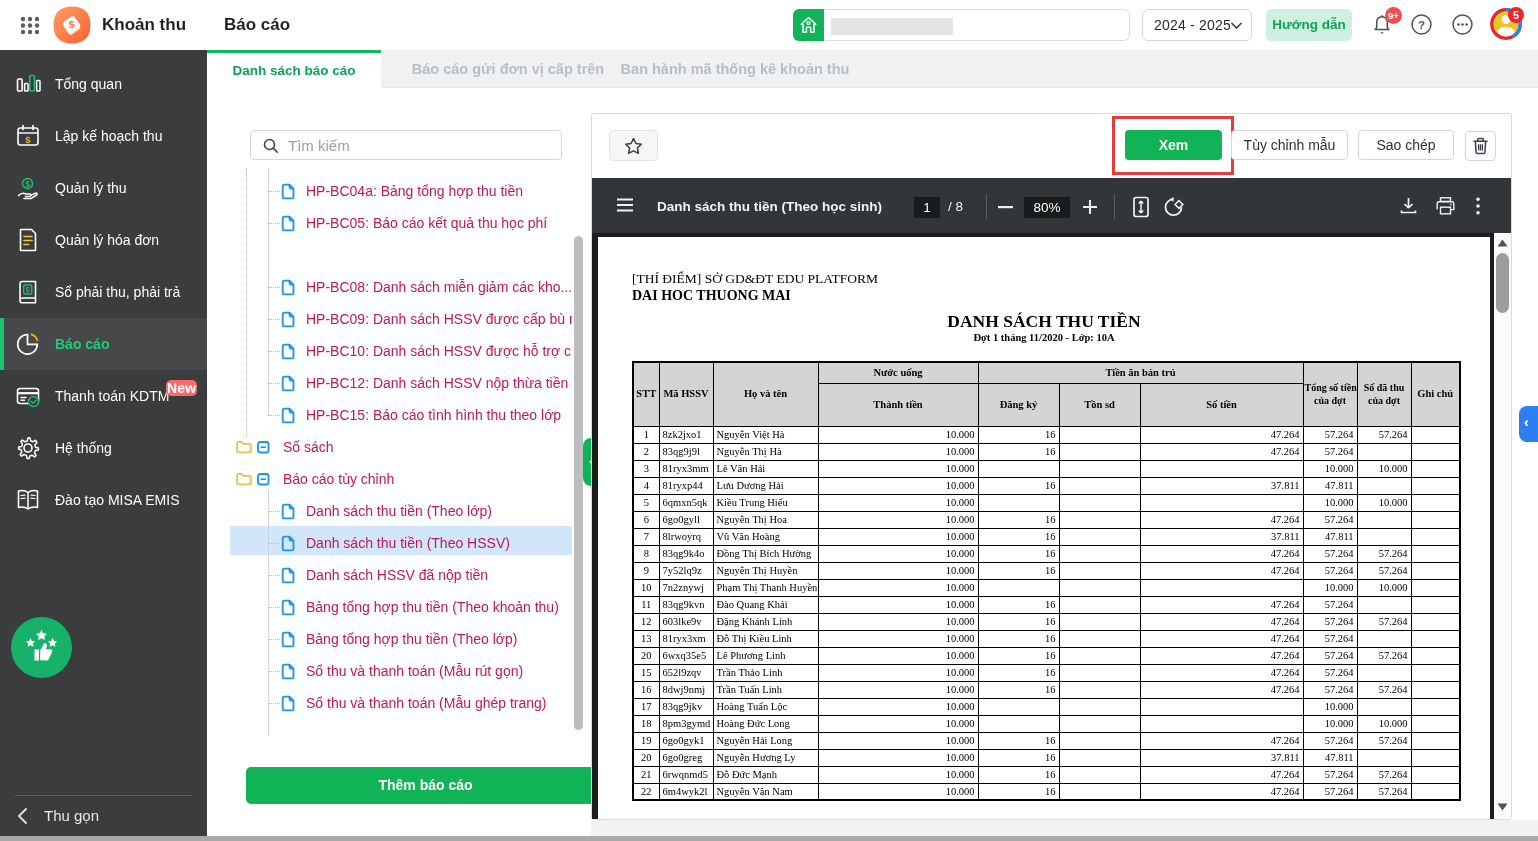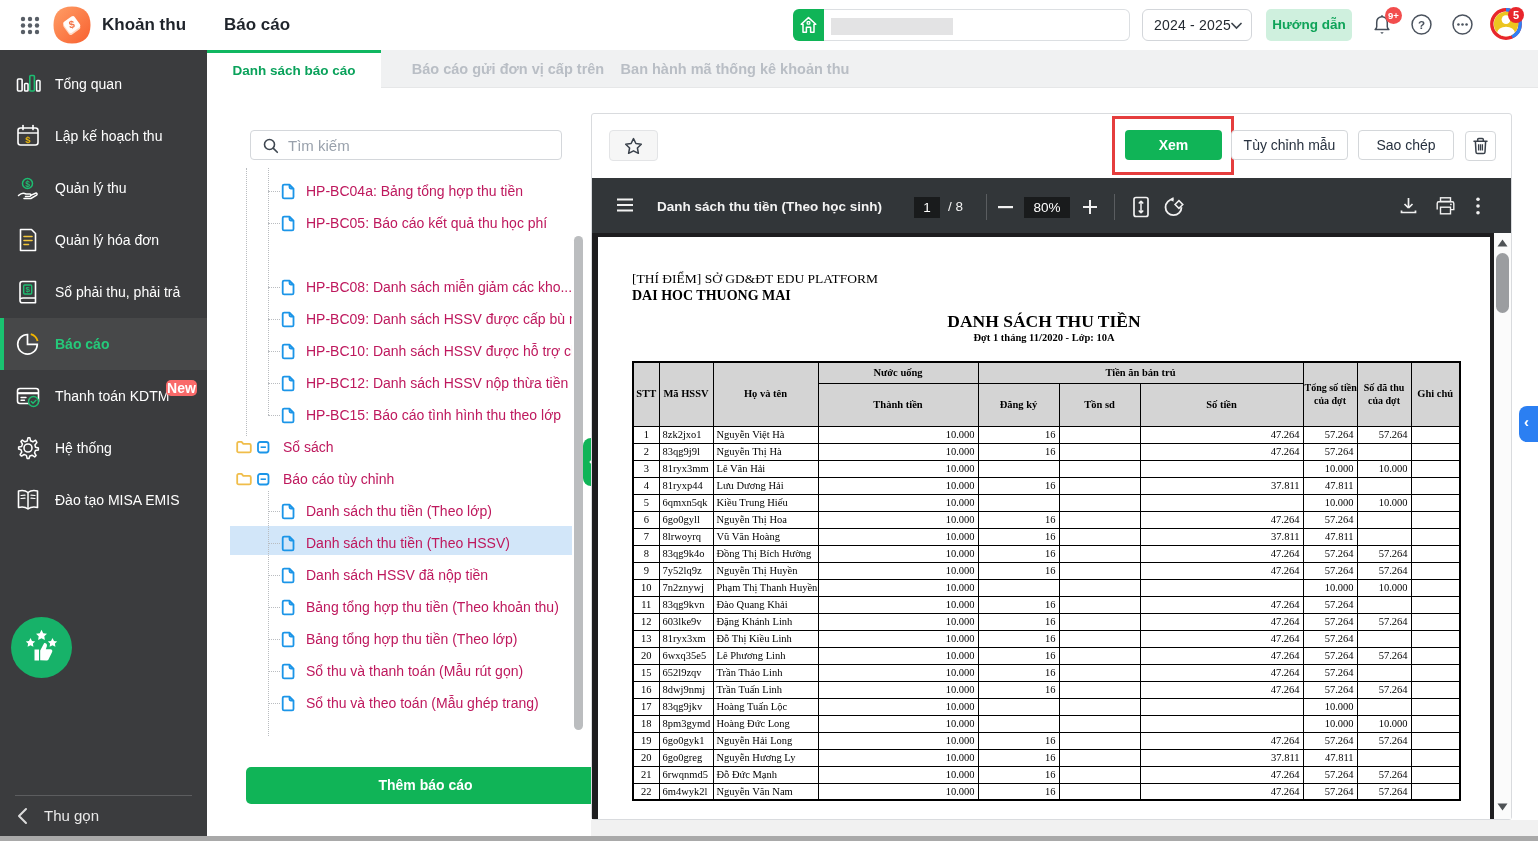--- a/index.html
+++ b/index.html
@@ -386,21 +386,21 @@
         <svg class="fic" width="14" height="17">
           <use href="#gfile"></use>
         </svg>
         <span class="txt">Sổ thu và thanh toán (Mẫu rút gọn)</span>
       </div>
     <div class="trow row2" style="top:599px;">
         <div class="hdot"></div>
         <svg class="fic" width="14" height="17">
           <use href="#gfile"></use>
         </svg>
-        <span class="txt">Sổ thu và theo toán (Mẫu ghép trang)</span>
+        <span class="txt">Sổ thu và thanh toán (Mẫu ghép trang)</span>
       </div>
   </div>
 
   <div class="abs" style="left:583px; top:438px; width:14px; height:48px; background:#10b457; border-radius:8px 0 0 8px;">
     <svg style="position:absolute; left:4px; top:19px;" width="7" height="10" viewBox="0 0 8 12">
         <path d="M6.8 1.5 L2.5 6 L6.8 10.5 Z" fill="#fff"></path>
       </svg>
   </div>
 
   <div class="abs" style="left:574px; top:236px; width:9px; height:494px; background:#bbbdbf; border-radius:5px;"></div>

